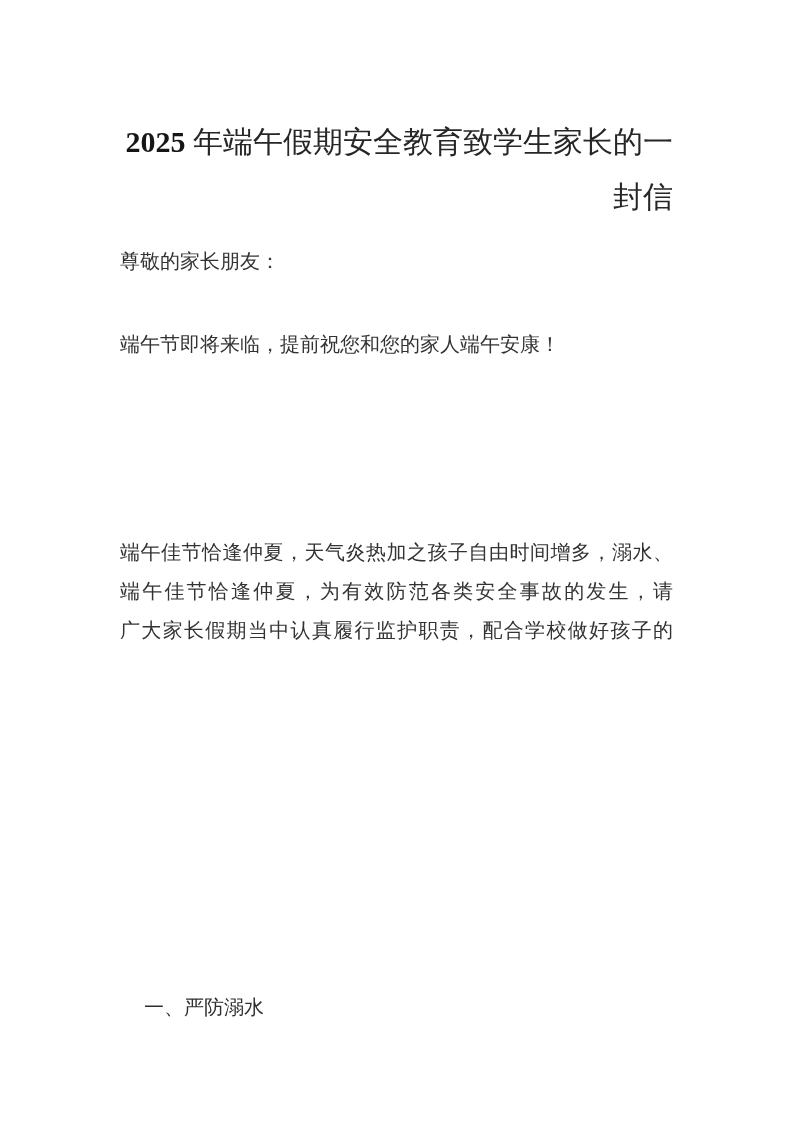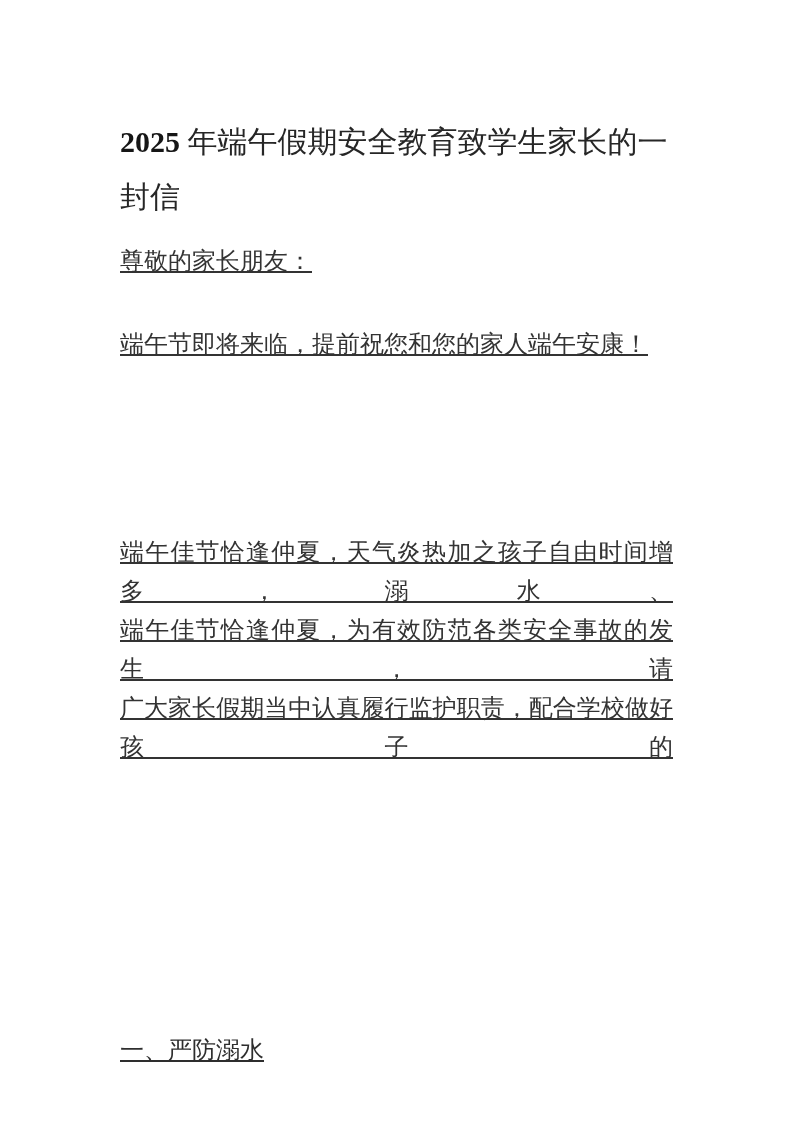--- a/index.html
+++ b/index.html
@@ -19,40 +19,39 @@
   .col {
     position: absolute;
     left: 120px;
     width: 553px;
   }
   
   .doc-title {
     top: 114px;
     font-size: 30px;
     line-height: 55px;
-    text-align: left;
+    text-align: right;
     white-space: nowrap;
     color: #262626;
     font-weight: normal;
   }
   .doc-title .year {
     font-weight: bold;
     color: #161616;
     font-family: "Liberation Serif", "DejaVu Serif", serif;
   }
   
   .bodytext {
-    font-size: 24px;
+    font-size: 20px;
     color: #333333;
-    text-decoration: underline;
   }
   .salutation   { top: 241px; line-height: 40px; }
   .greeting     { top: 324px; line-height: 40px; }
   .main-para    { top: 533px; line-height: 39px; }
-  .section-head { top: 1030px; line-height: 40px; color: #2e2e2e; }
+  .section-head { top: 987px; line-height: 40px; color: #2e2e2e; margin-left: 24px; }
   .line {
     white-space: nowrap;
   }
   
   .line.fill {
     white-space: normal;
     text-align: justify;
     text-align-last: justify;
     text-justify: inter-character;
   }

